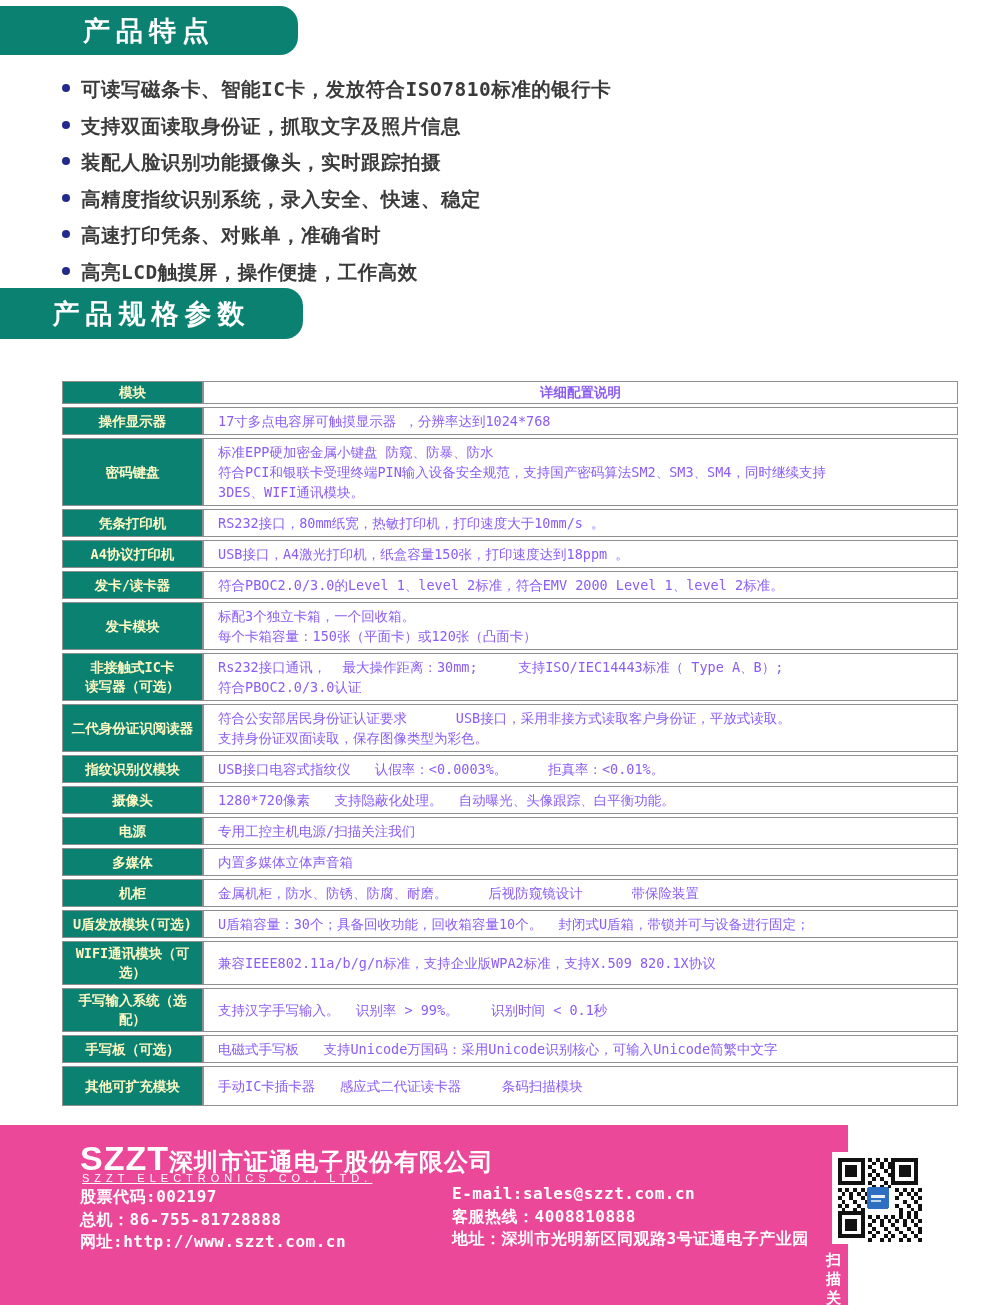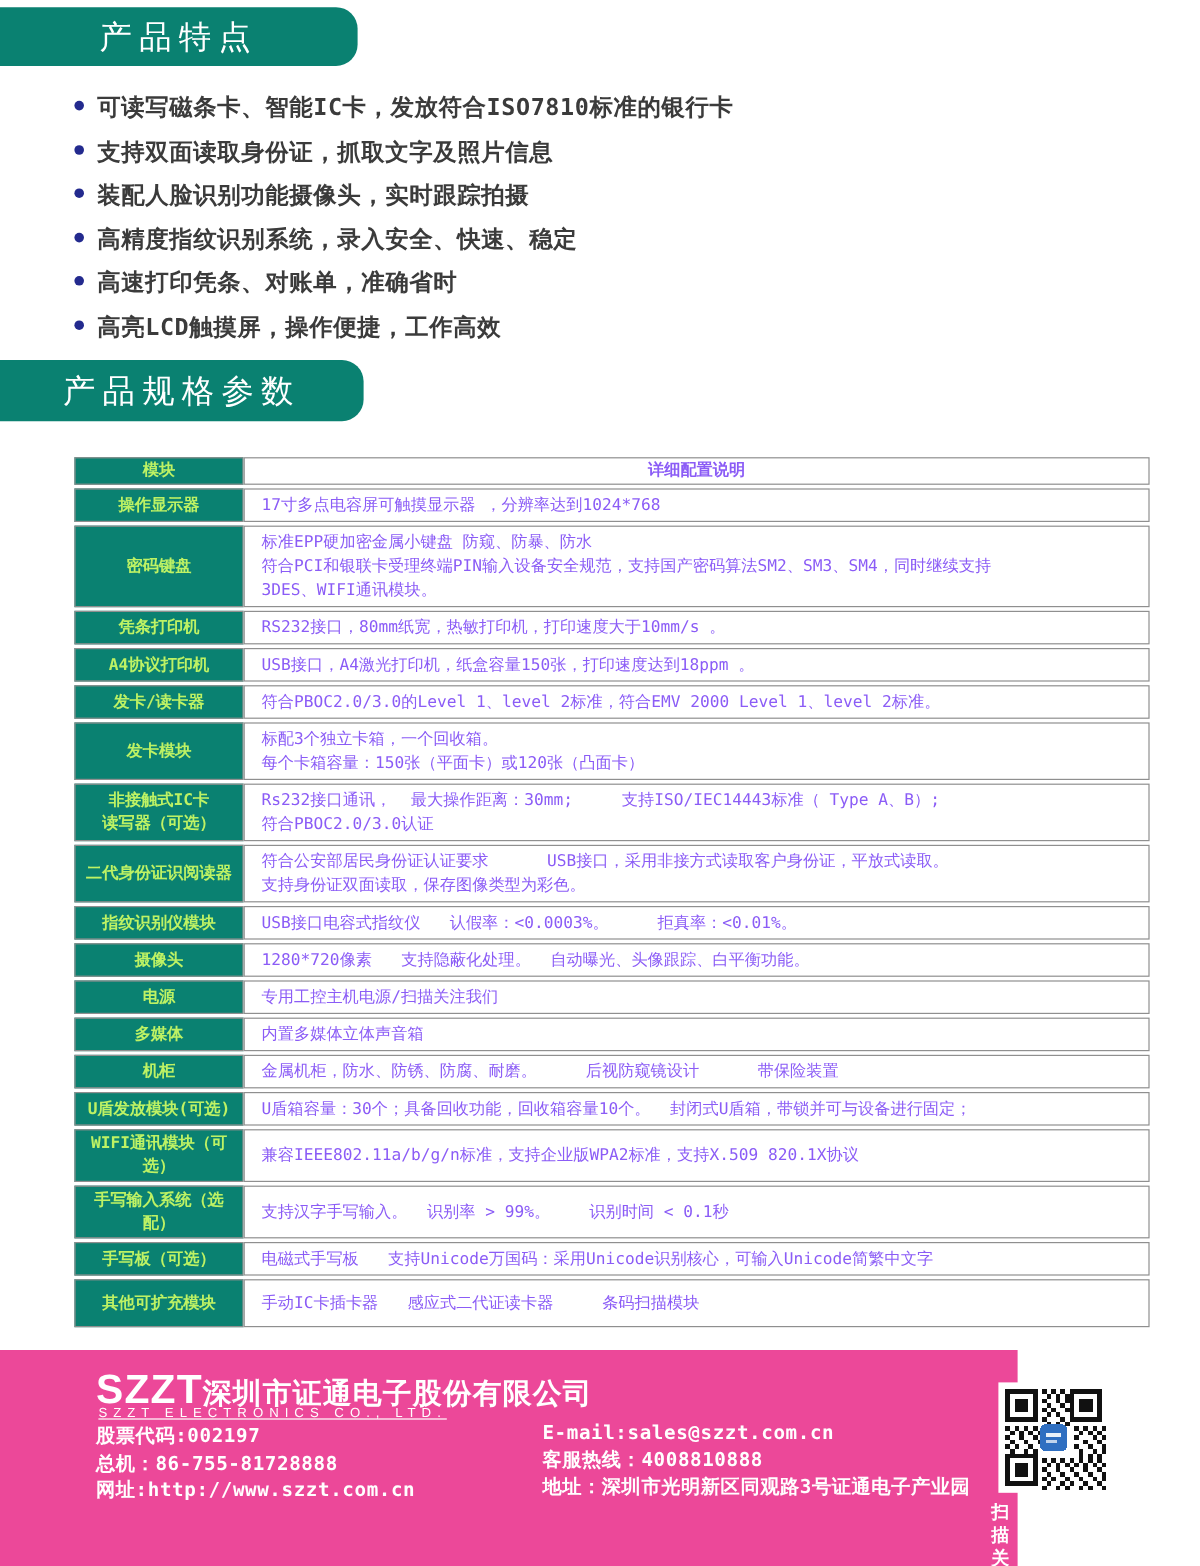--- a/index.html
+++ b/index.html
@@ -2,37 +2,37 @@
 <html><head>
 <meta charset="utf-8">
 <style>
   html,body{margin:0;padding:0;background:#fff;}
   .page{position:relative;width:1000px;height:1305px;background:#ffffff;overflow:hidden;
         font-family:"DejaVu Sans Mono","Liberation Mono",monospace;color:#3a3a3a;}
 
   
   .badge{position:absolute;left:0;background:#0a8171;color:#ffffff;
          border-radius:0 18px 18px 0;display:flex;align-items:center;justify-content:center;
-         font-family:"Liberation Sans","DejaVu Sans",sans-serif;font-weight:400;
+         font-family:"Liberation Sans","DejaVu Sans",sans-serif;font-weight:700;
          font-size:27px;letter-spacing:6px;}
   .badge-1{top:6px;width:298px;height:49px;}
-  .badge-2{top:300px;width:303px;height:51px;}
+  .badge-2{top:288px;width:303px;height:51px;}
 
   
   .features{position:absolute;left:58px;top:76px;width:900px;list-style:none;margin:0;padding:0;}
   .features li{position:relative;padding-left:23px;margin-bottom:9.5px;min-height:20px;
                font-size:19.5px;font-weight:bold;letter-spacing:0.5px;color:#3b3b3b;}
   .features li::before{content:"";position:absolute;left:4px;top:8px;width:8px;height:8px;
                border-radius:50%;background:#232a8e;}
 
   
   .spec-table{position:absolute;left:62px;top:378px;width:896px;table-layout:fixed;
               border-collapse:separate;border-spacing:0 3px;font-size:13.5px;}
   .spec-table td{border:1px solid #8f8f8f;white-space:pre-wrap;vertical-align:middle;}
-  .spec-table .lbl{background:#0a8171;color:#bef264;text-align:center;
+  .spec-table .lbl{background:#0a8171;color:#fef9c3;text-align:center;
                    padding:2px 3px;line-height:19px;font-weight:600;}
   .spec-table .val{background:#ffffff;color:#8b5cf6;padding:3px 8px 3px 14px;line-height:20px;}
   .spec-table .hdr{text-align:center;padding:1px 3px;line-height:19px;font-weight:600;}
   .spec-table .row-tall{padding-top:9px;padding-bottom:9px;}
 
   
   .footer{position:absolute;left:0;top:1125px;width:848px;height:180px;background:#ec4899;color:#fff;}
   .logo-row{position:absolute;left:80px;top:16px;display:flex;align-items:baseline;
             font-family:"Liberation Sans","DejaVu Sans",sans-serif;}
   .logo-szzt{font-size:34px;font-weight:800;letter-spacing:1px;line-height:1;}

